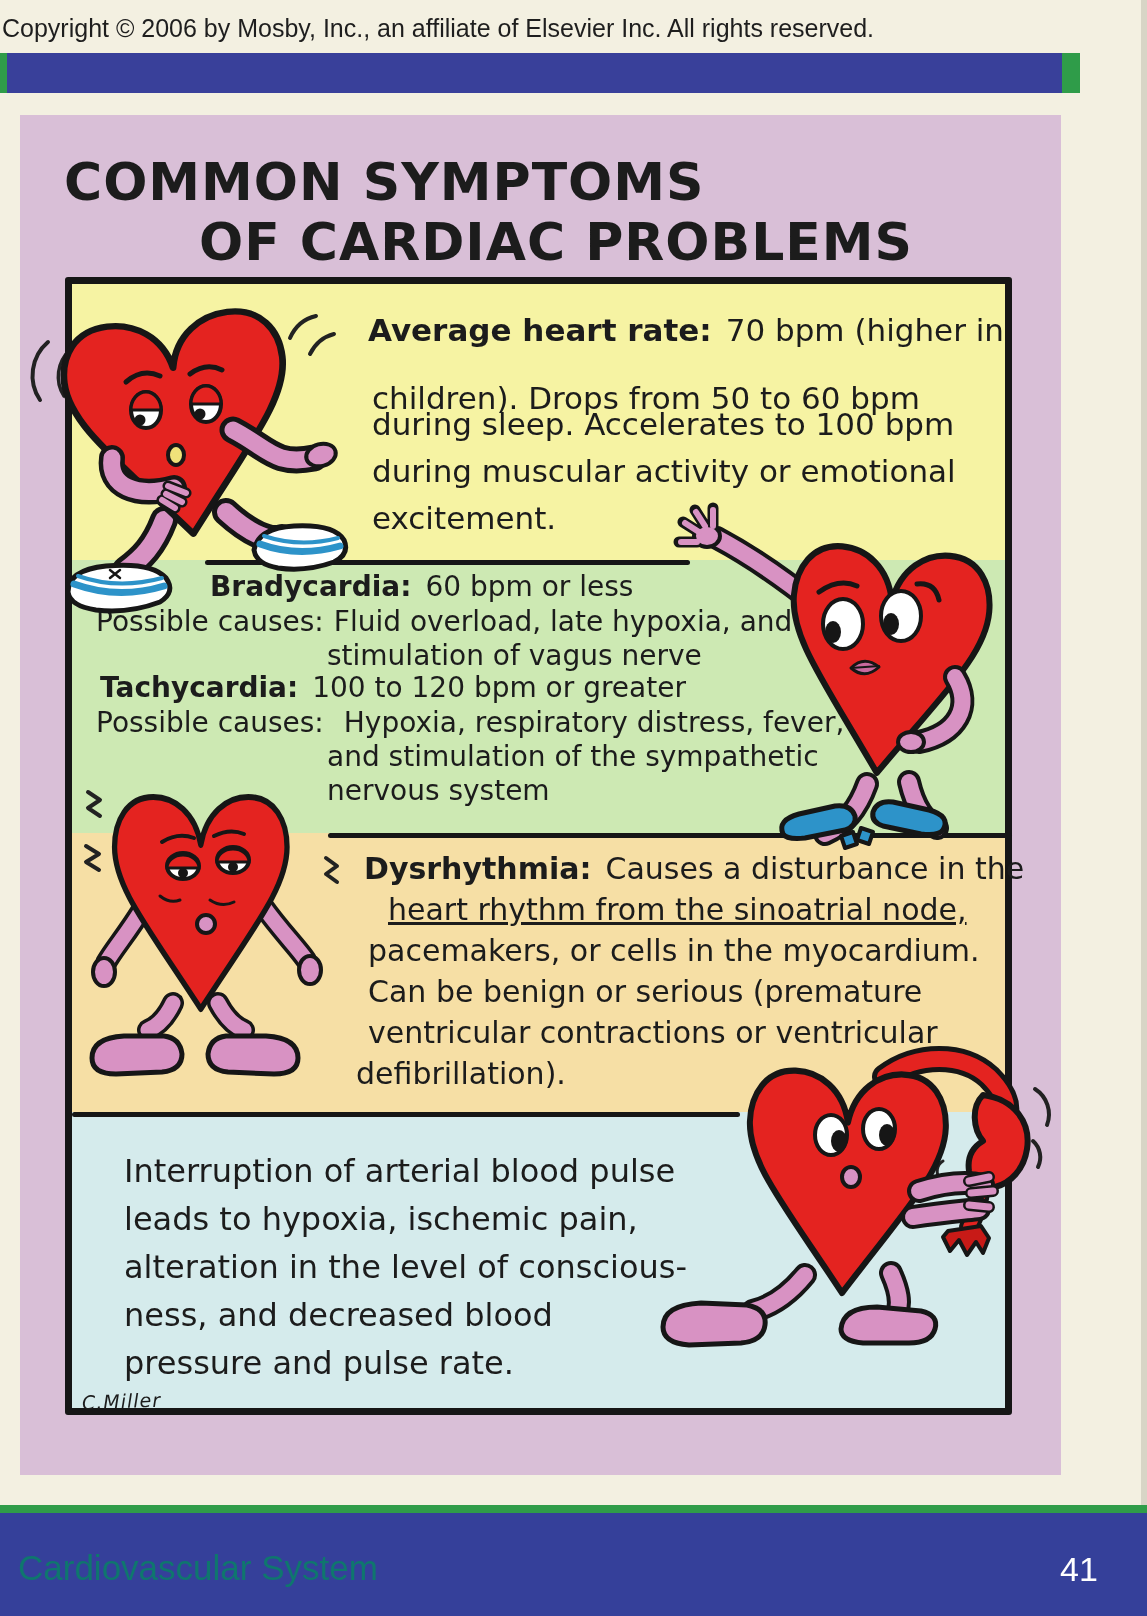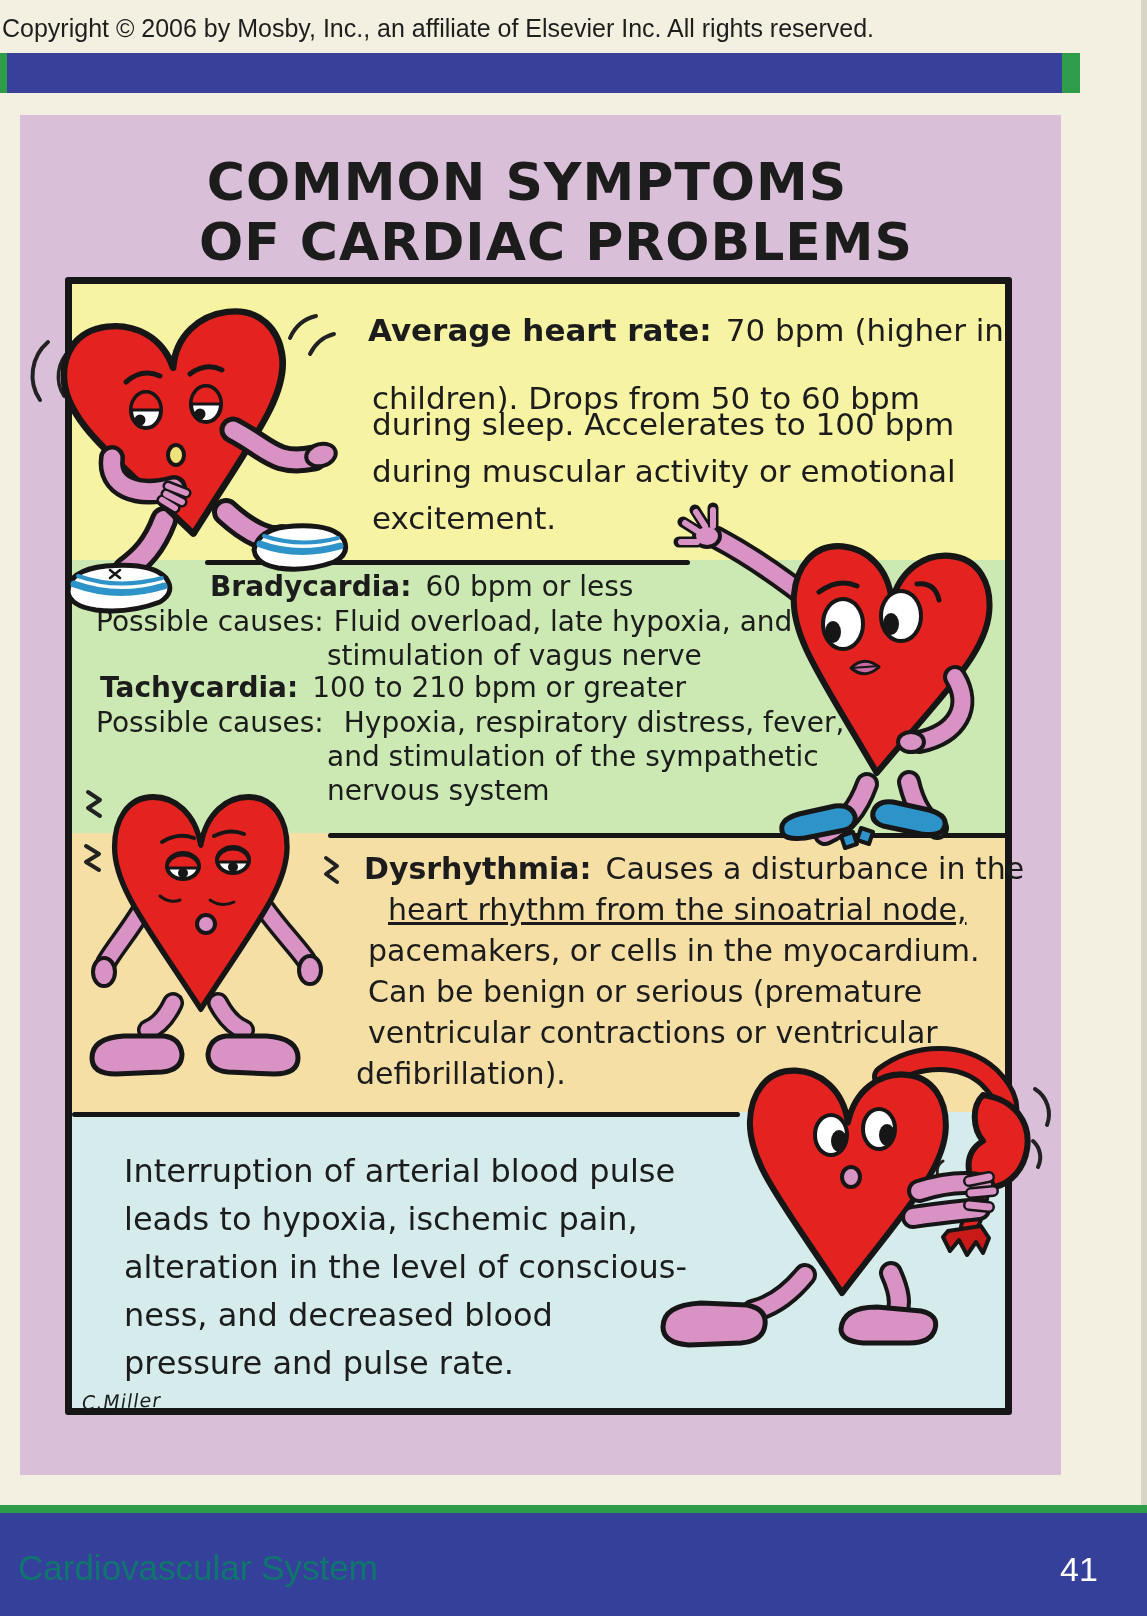--- a/index.html
+++ b/index.html
@@ -6,21 +6,21 @@
   body{width:1147px;height:1616px;position:relative;background:#f3f0e1;
        font-family:"DejaVu Sans",sans-serif;color:#1c1c1c;overflow:hidden;}
   .abs{position:absolute;}
   
   #copyright{top:14px;left:2px;font-family:"Liberation Sans",sans-serif;font-size:25px;color:#1e1e1e;white-space:nowrap;}
   #topbar-green-left{top:53px;left:0;width:7px;height:40px;background:#2f9c49;}
   #topbar-blue{top:53px;left:7px;width:1055px;height:40px;background:#39409a;}
   #topbar-green-right{top:53px;left:1062px;width:18px;height:40px;background:#2f9c49;}
   
   #panel{top:115px;left:20px;width:1041px;height:1360px;background:#d9bfd7;}
-  #title-l1{top:152px;left:20px;width:1014px;text-align:center;font-size:52px;font-weight:bold;letter-spacing:1px;white-space:nowrap;}
+  #title-l1{top:152px;left:20px;width:1014px;text-align:left;font-size:52px;font-weight:bold;letter-spacing:1px;white-space:nowrap;padding-left:44px;}
   #title-l2{top:212px;left:20px;width:1072px;text-align:center;font-size:52px;font-weight:bold;letter-spacing:1px;white-space:nowrap;}
   
   #box{top:277px;left:65px;width:947px;height:1138px;border:7px solid #161616;box-sizing:border-box;border-radius:3px;}
   .sect{width:100%;}
   #sect-yellow{height:276px;background:#f6f3a3;}
   #sect-green{height:273px;background:#cde9b3;}
   #sect-tan{height:279px;background:#f6dfa5;}
   #sect-blue{height:296px;background:#d5ebec;}
   .divline{position:absolute;height:5px;background:#161616;border-radius:3px;}
   #div1{top:560px;left:205px;width:485px;}
@@ -85,21 +85,21 @@
 <div class="ln yl" id="y5">excitement.</div>
 
 <div class="ln gl" id="gr1">
   <span class="b lead">Bradycardia:</span><span>60 bpm or less</span>
 </div>
 <div class="ln gl" id="gr2">
   <span class="lead-sm">Possible causes:</span><span>Fluid overload, late hypoxia, and</span>
 </div>
 <div class="ln gl" id="gr3">stimulation of vagus nerve</div>
 <div class="ln gl" id="gr4">
-  <span class="b lead">Tachycardia:</span><span>100 to 210 bpm or greater</span>
+  <span class="b lead">Tachycardia:</span><span>100 to 120 bpm or greater</span>
 </div>
 <div class="ln gl" id="gr5">
   <span class="lead-lg">Possible causes:</span><span>Hypoxia, respiratory distress, fever,</span>
 </div>
 <div class="ln gl" id="gr6">and stimulation of the sympathetic</div>
 <div class="ln gl" id="gr7">nervous system</div>
 
 <div class="ln ol" id="o1">
   <span class="b lead">Dysrhythmia:</span><span>Causes a disturbance in the</span>
 </div>

